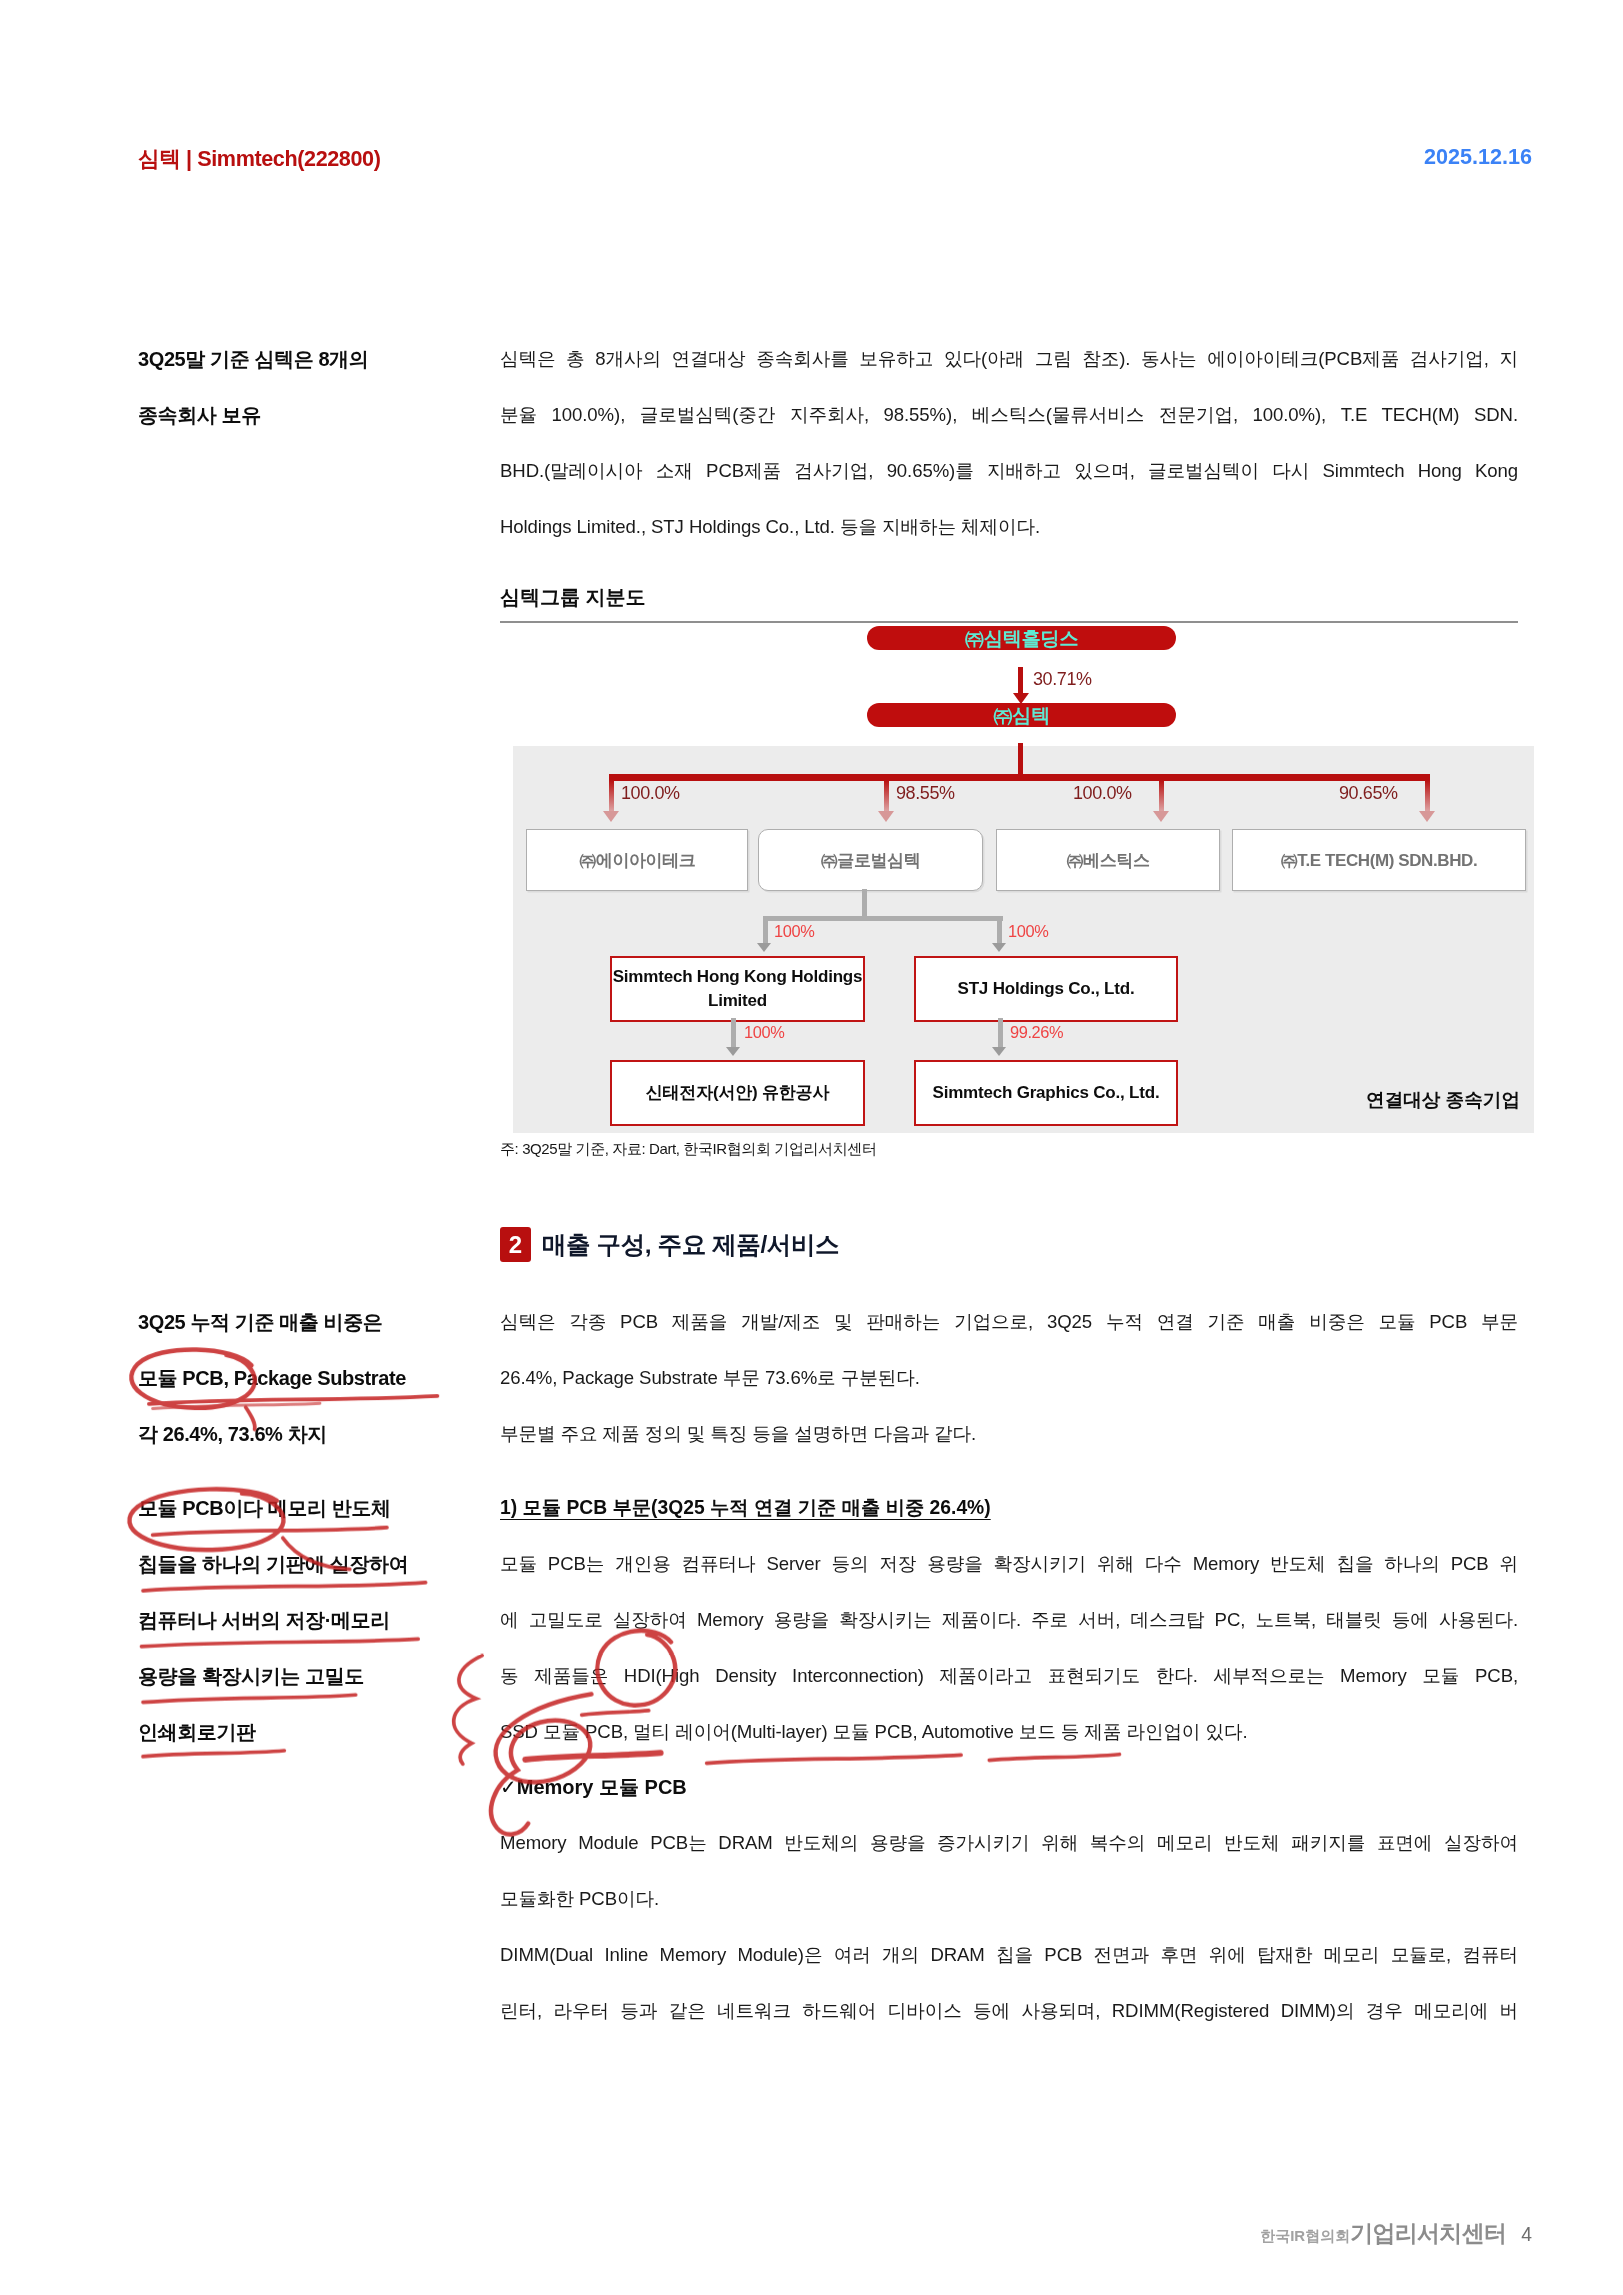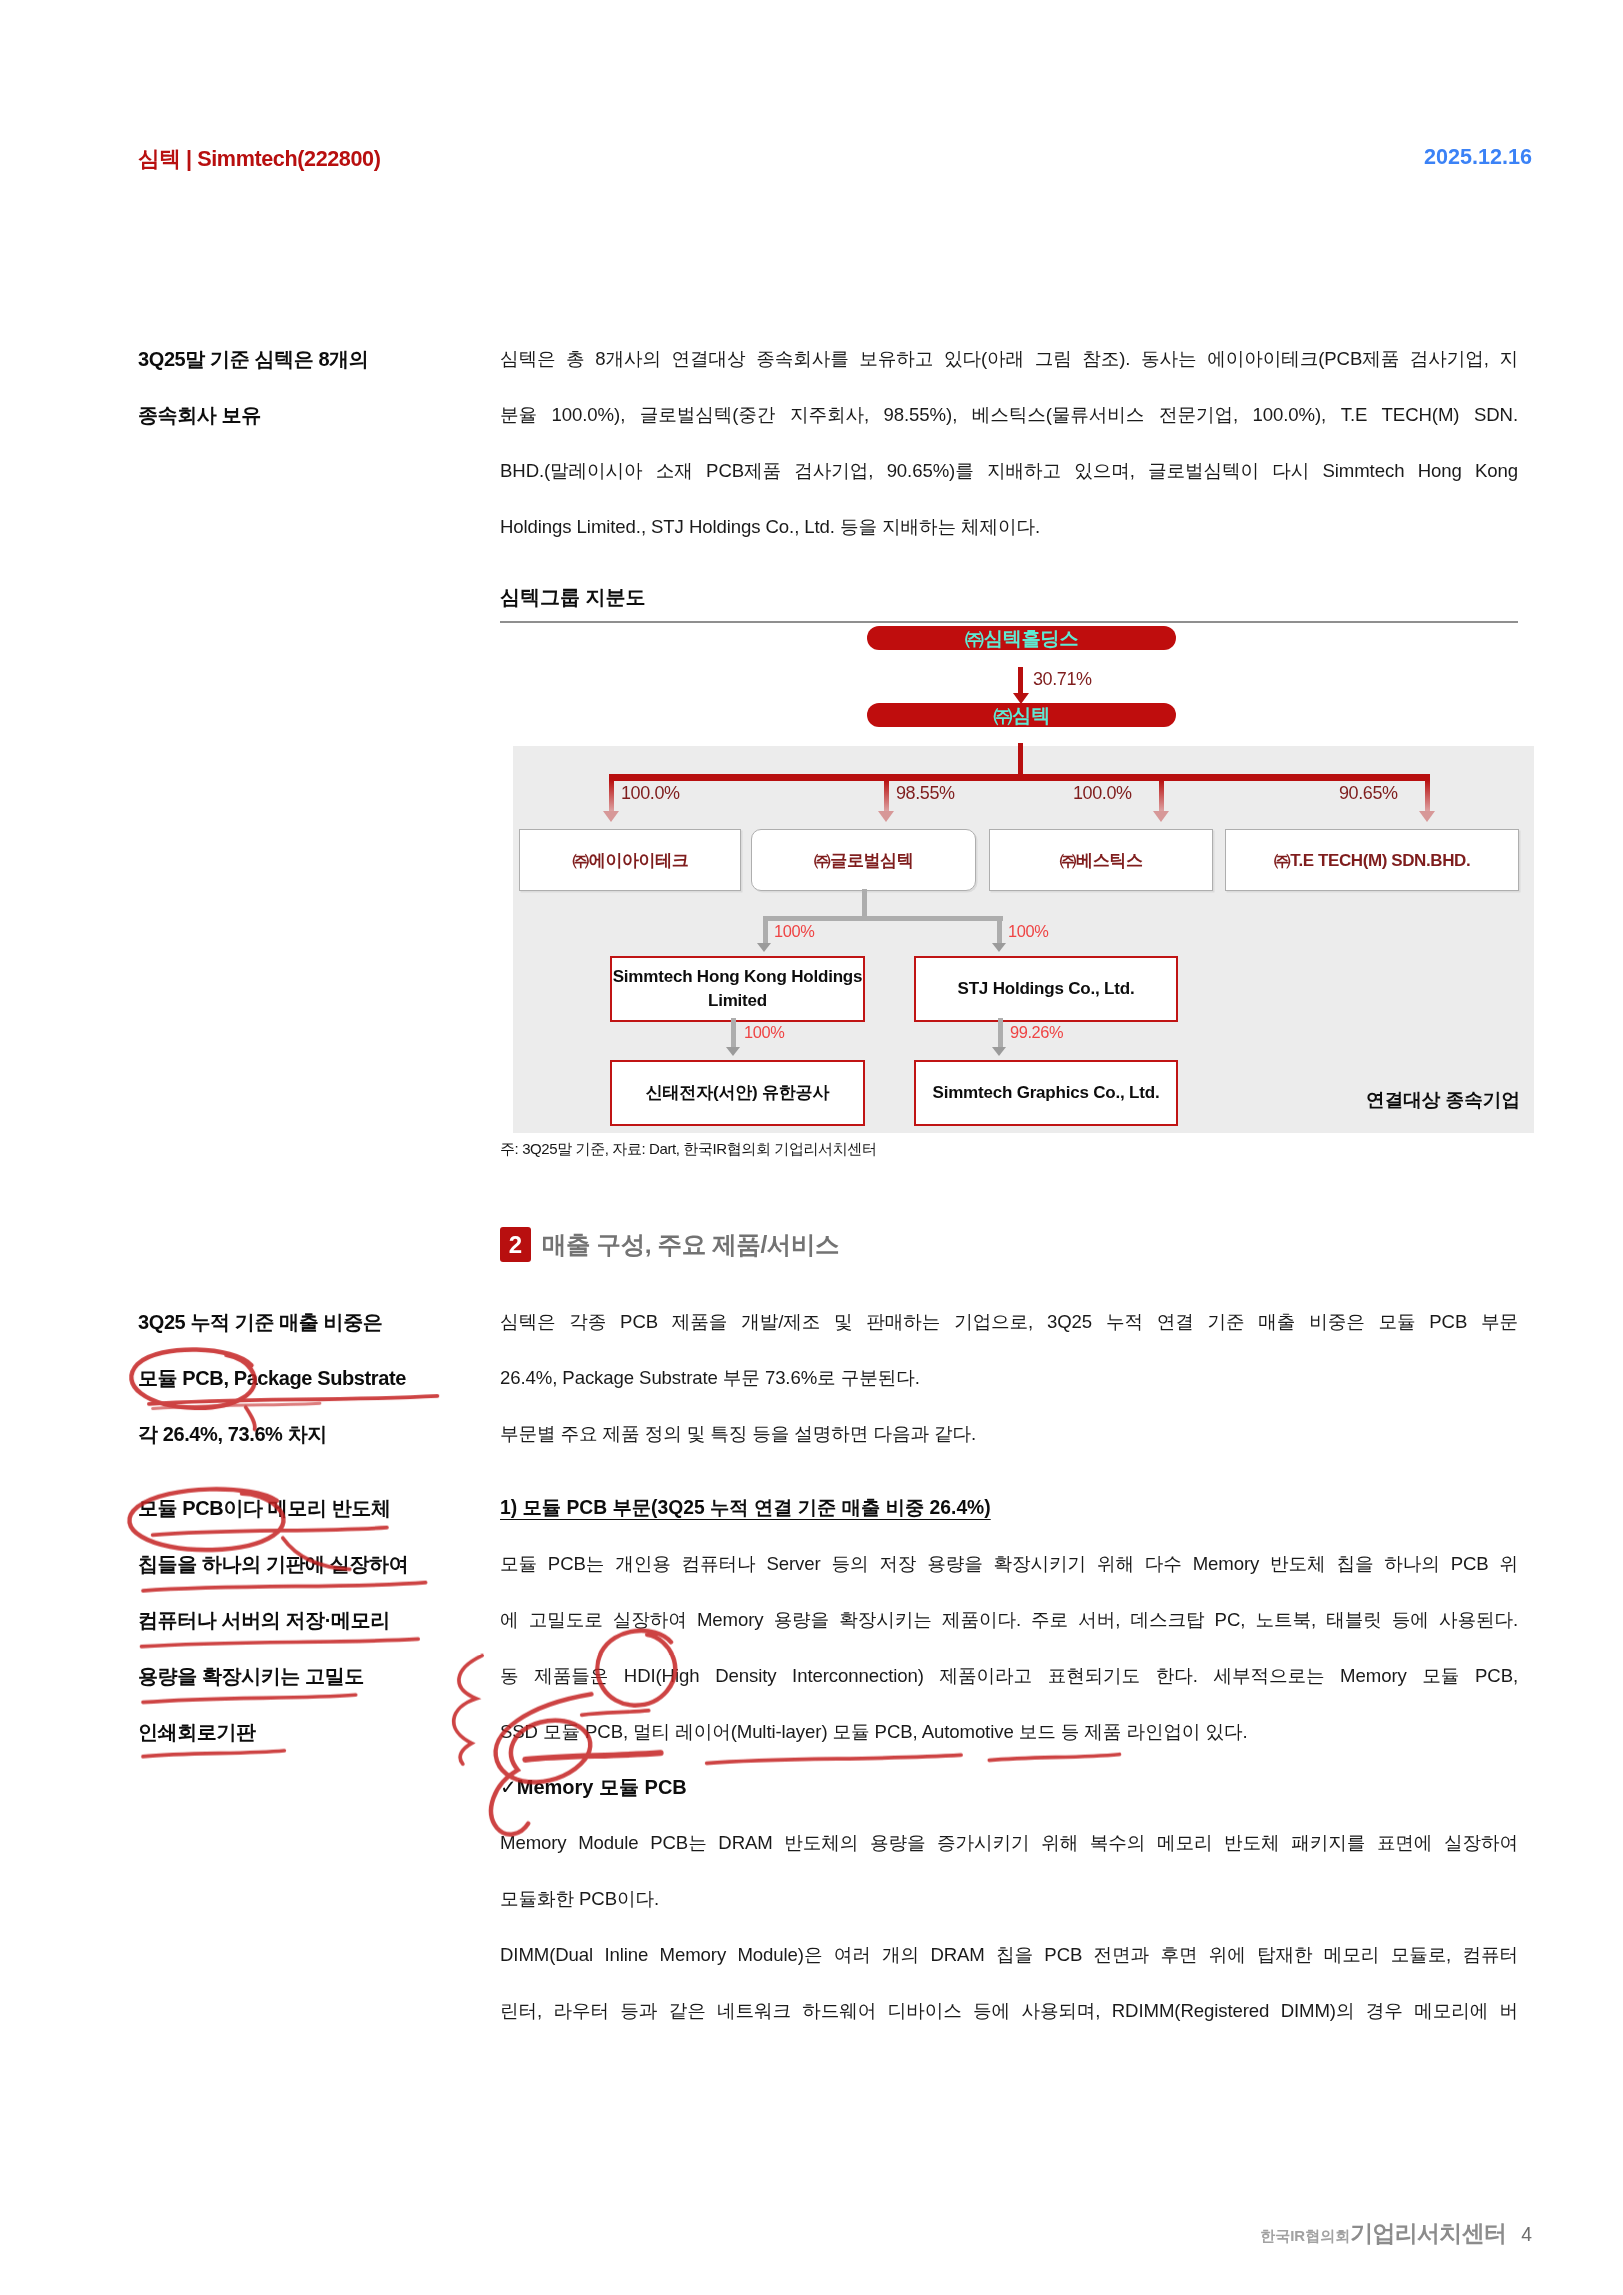--- a/index.html
+++ b/index.html
@@ -14,34 +14,34 @@
   .side .tline{line-height:56px;white-space:nowrap;text-align:left;}
   .maincol{width:1018px;font-size:18.6px;color:#1a1a1a;letter-spacing:-0.1px;}
   .maincol .tline{line-height:56px;text-align:justify;}
   .maincol .tline.jfull{text-align-last:justify;}
   .b3head{font-size:19.3px;font-weight:bold;line-height:56px;text-decoration:underline;text-underline-offset:5.2px;color:#0d0d0d;}
   .b4head{font-size:20px;font-weight:bold;line-height:56px;color:#0d0d0d;}
   
   .sec2{left:500px;top:1227px;display:flex;align-items:center;gap:11px;}
   .sec2-num{width:31px;height:35px;background:#b80f0f;color:#fff;font-size:24px;font-weight:bold;
             display:flex;align-items:center;justify-content:center;border-radius:3px;}
-  .sec2-label{font-size:24.5px;font-weight:bold;color:#737373;letter-spacing:-0.4px;}
+  .sec2-label{font-size:24.5px;font-weight:bold;color:#0f172a;letter-spacing:-0.4px;}
   
   .diagram{left:500px;top:584px;width:1036px;height:580px;}
   .d-title{left:0;top:0;font-size:20px;font-weight:bold;color:#0d0d0d;}
   .d-rule{left:0;top:37px;width:1018px;height:2.2px;background:#8f8f8f;}
   .d-panel{left:13.4px;top:162px;width:1021px;height:387px;background:#ececec;}
   .pill{width:309px;height:24px;background:#bf0d0d;border-radius:21px;color:#5eead4;font-size:19.3px;font-weight:bold;
         display:flex;align-items:center;justify-content:center;letter-spacing:-0.4px;}
   .vline{background:#b80f0f;}
   .tri{width:0;height:0;border-left:8.2px solid transparent;border-right:8.2px solid transparent;}
   .pct{font-size:18px;color:#7f1d1d;letter-spacing:-0.4px;}
   .pct-g{font-size:16.4px;color:#ef4444;letter-spacing:-0.4px;}
   .t1box{top:245px;height:60px;background:#fff;border:1.5px solid #aeaeae;box-shadow:1.5px 1.5px 0 rgba(0,0,0,0.07);
-         display:flex;align-items:center;justify-content:center;font-size:17px;font-weight:bold;color:#7f1d1d;letter-spacing:-0.4px;}
+         display:flex;align-items:center;justify-content:center;font-size:17px;font-weight:bold;color:#737373;letter-spacing:-0.4px;margin-left:7px;}
   .rbox{background:#fff;border:2.2px solid #c01414;display:flex;align-items:center;justify-content:center;
         text-align:center;font-size:17px;font-weight:bold;color:#0d0d0d;line-height:24.5px;letter-spacing:-0.2px;}
   .gline{background:#adadad;}
   .gtri{width:0;height:0;border-left:7.4px solid transparent;border-right:7.4px solid transparent;border-top:9.7px solid #9b9b9b;}
   .d-legend{left:803px;top:503px;width:217px;text-align:right;font-size:18.6px;font-weight:bold;color:#0d0d0d;}
   .d-note{left:0;top:556px;font-size:15px;color:#161616;letter-spacing:-0.4px;}
   
   .footer{right:91px;top:2218px;display:flex;align-items:baseline;}
   .f-org{font-size:15px;color:#a2a2a2;font-weight:bold;}
   .f-center{font-size:23px;color:#8c8c8c;font-weight:bold;letter-spacing:-0.7px;}

